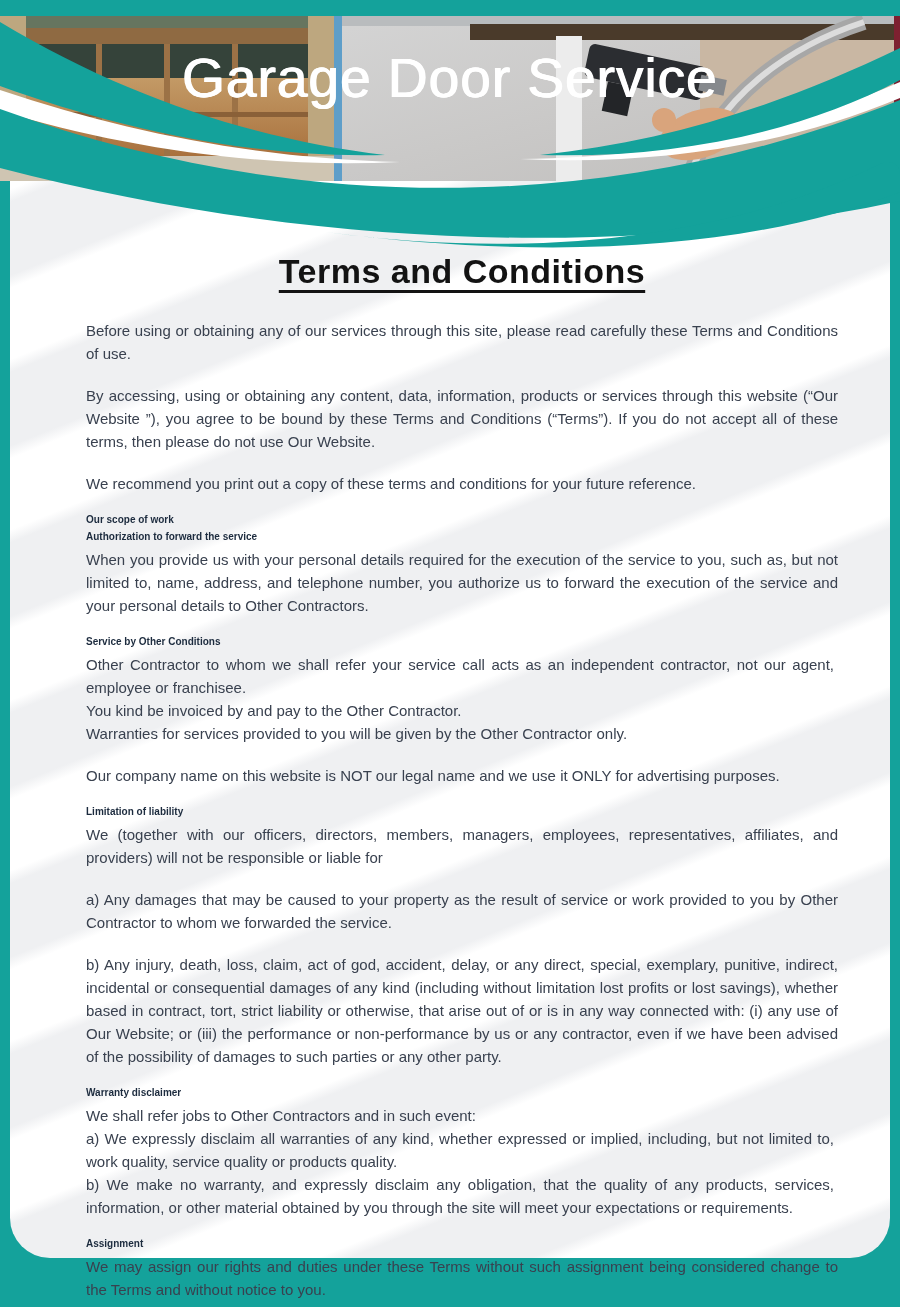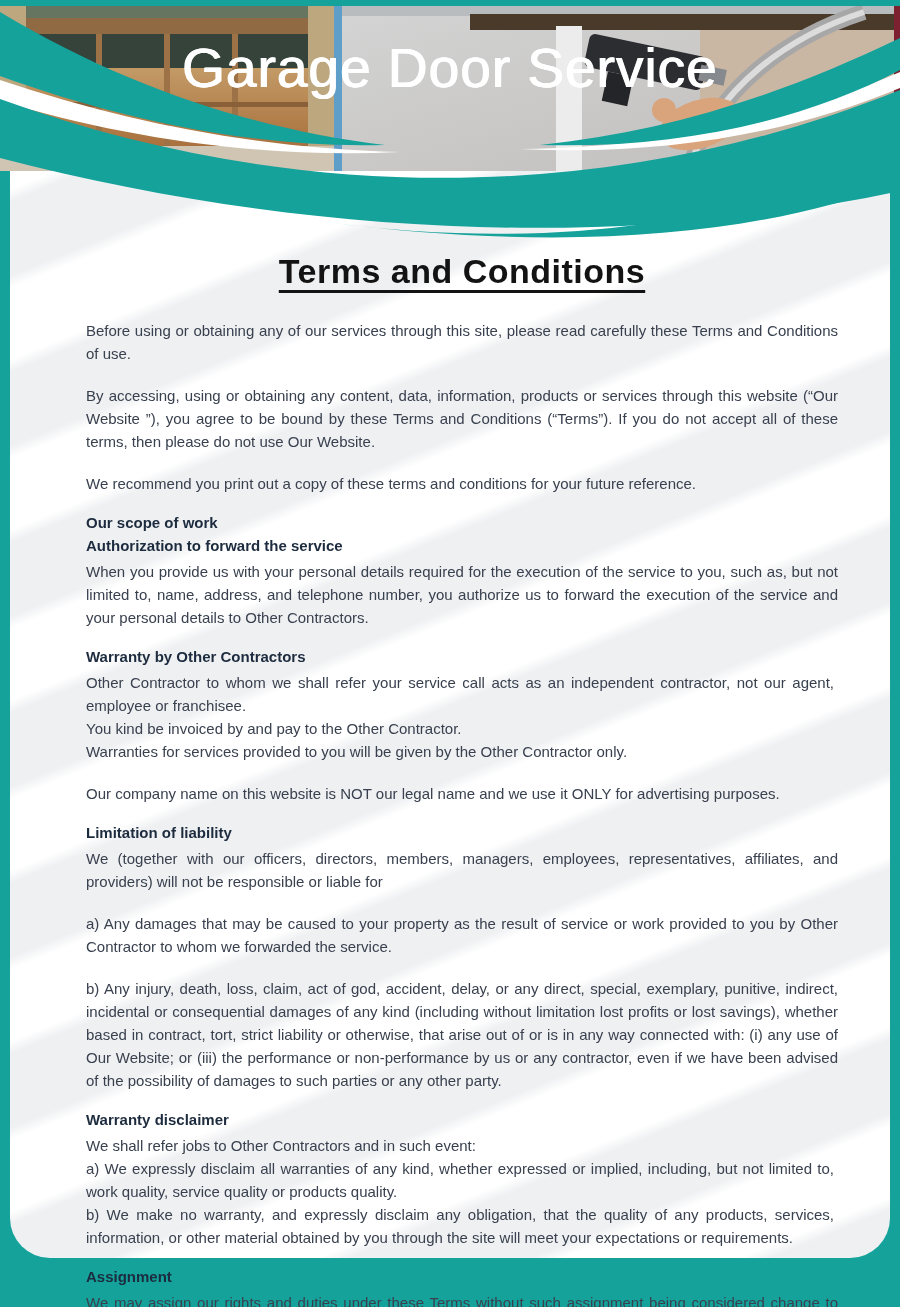--- a/index.html
+++ b/index.html
@@ -10,21 +10,21 @@
   }
   
   .card{
     position:absolute;left:10px;right:10px;top:118px;bottom:49px;
     background:repeating-linear-gradient(158deg,
       #ffffff 0px,#ffffff 66px,#eff0f2 78px,#eff0f2 146px,#ffffff 158px);
     border-radius:0 0 40px 40px;
   }
   .content{padding:134px 52px 0 76px;}
   
-  .header{position:absolute;top:6px;left:0;width:900px;height:245px;}
+  .header{position:absolute;top:16px;left:0;width:900px;height:245px;}
   .header svg{display:block;}
   .site-title{
     position:absolute;top:30px;left:0;width:900px;text-align:center;
     color:#ffffff;font-size:55px;font-weight:400;letter-spacing:1px;
     text-shadow:0.6px 0 0 #fff,-0.6px 0 0 #fff;
     z-index:5;white-space:nowrap;
   }
   
   .main-heading{
     text-align:center;font-size:34px;font-weight:700;color:#131313;
@@ -34,21 +34,21 @@
     text-decoration:underline;text-decoration-thickness:2.5px;
     text-underline-offset:7px;
   }
   .para{
     font-size:15px;line-height:23px;color:#39414f;
     text-align:justify;margin:0 0 19px 0;
   }
   .line{margin:0;}
   .lines-group{margin:0 4px 19px 0;}
   .sec-heading{
-    font-size:15px;font-weight:700;color:#1c2b3e;
+    font-size:10px;font-weight:700;color:#1c2b3e;
     margin:4px 0 6px 0;
   }
 </style>
 </head>
 <body>
 
 <div class="page">
 
   <div class="card">
     <div class="content">
@@ -57,21 +57,21 @@
 
       <p class="para">Before using or obtaining any of our services through this site, please read carefully these Terms and Conditions of use.</p>
       <p class="para">By accessing, using or obtaining any content, data, information, products or services through this website (“Our Website ”), you agree to be bound by these Terms and Conditions (“Terms”). If you do not accept all of these terms, then please do not use Our Website.</p>
       <p class="para">We recommend you print out a copy of these terms and conditions for your future reference.</p>
 
       <h2 class="sec-heading">Our scope of work</h2>
 
       <h2 class="sec-heading">Authorization to forward the service</h2>
       <p class="para">When you provide us with your personal details required for the execution of the service to you, such as, but not limited to, name, address, and telephone number, you authorize us to forward the execution of the service and your personal details to Other Contractors.</p>
 
-      <h2 class="sec-heading">Warranty by Other Contractors</h2>
+      <h2 class="sec-heading">Service by Other Conditions</h2>
       <div class="lines-group">
         <p class="para line">Other Contractor to whom we shall refer your service call acts as an independent contractor, not our agent, employee or franchisee.</p>
         <p class="para line">You kind be invoiced by and pay to the Other Contractor.</p>
         <p class="para line">Warranties for services provided to you will be given by the Other Contractor only.</p>
       </div>
       <p class="para">Our company name on this website is NOT our legal name and we use it ONLY for advertising purposes.</p>
 
       <h2 class="sec-heading">Limitation of liability</h2>
       <p class="para">We (together with our officers, directors, members, managers, employees, representatives, affiliates, and providers) will not be responsible or liable for</p>
       <p class="para">a) Any damages that may be caused to your property as the result of service or work provided to you by Other Contractor to whom we forwarded the service.</p>

